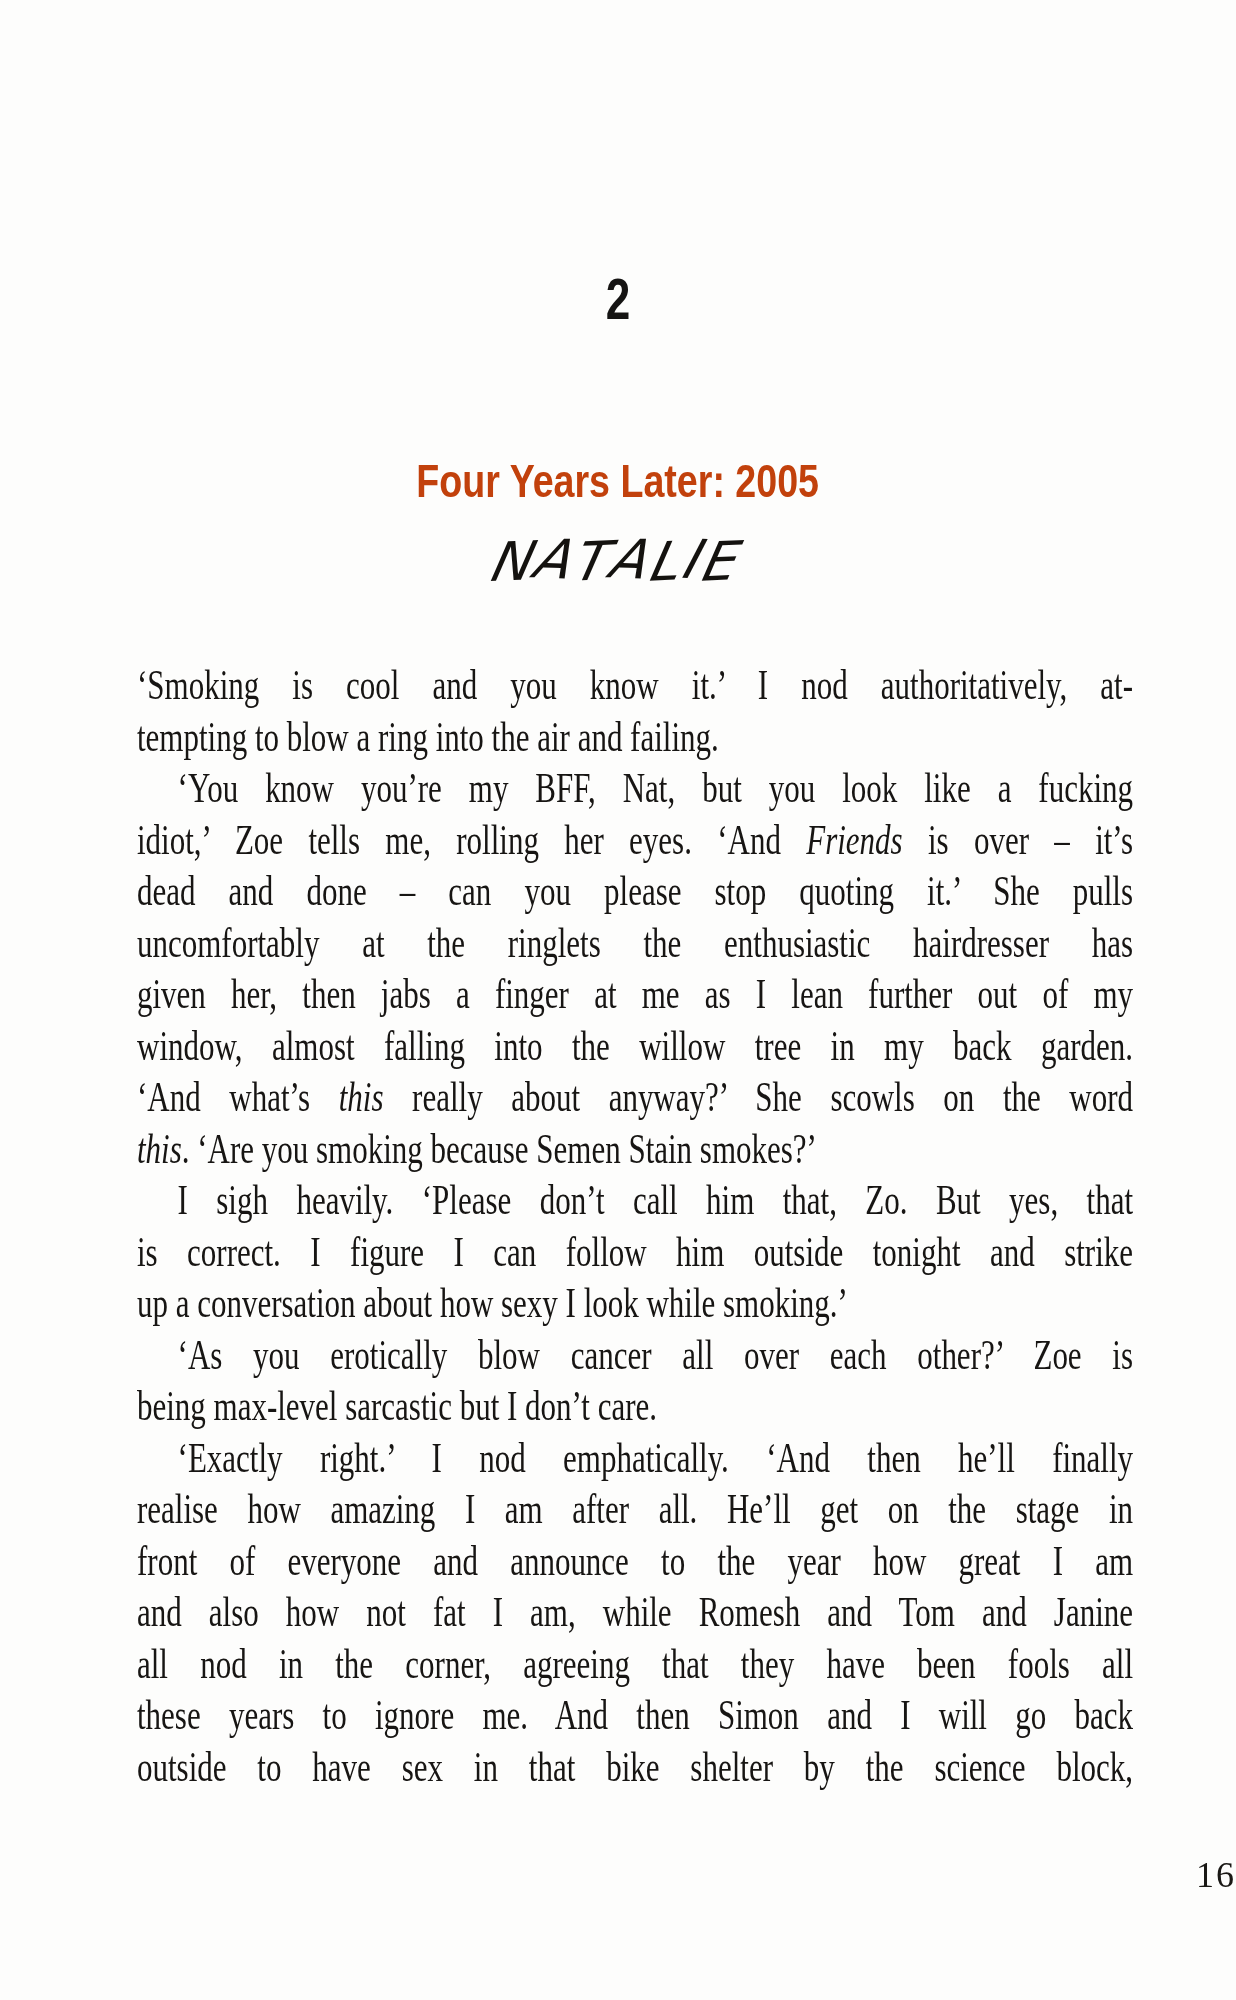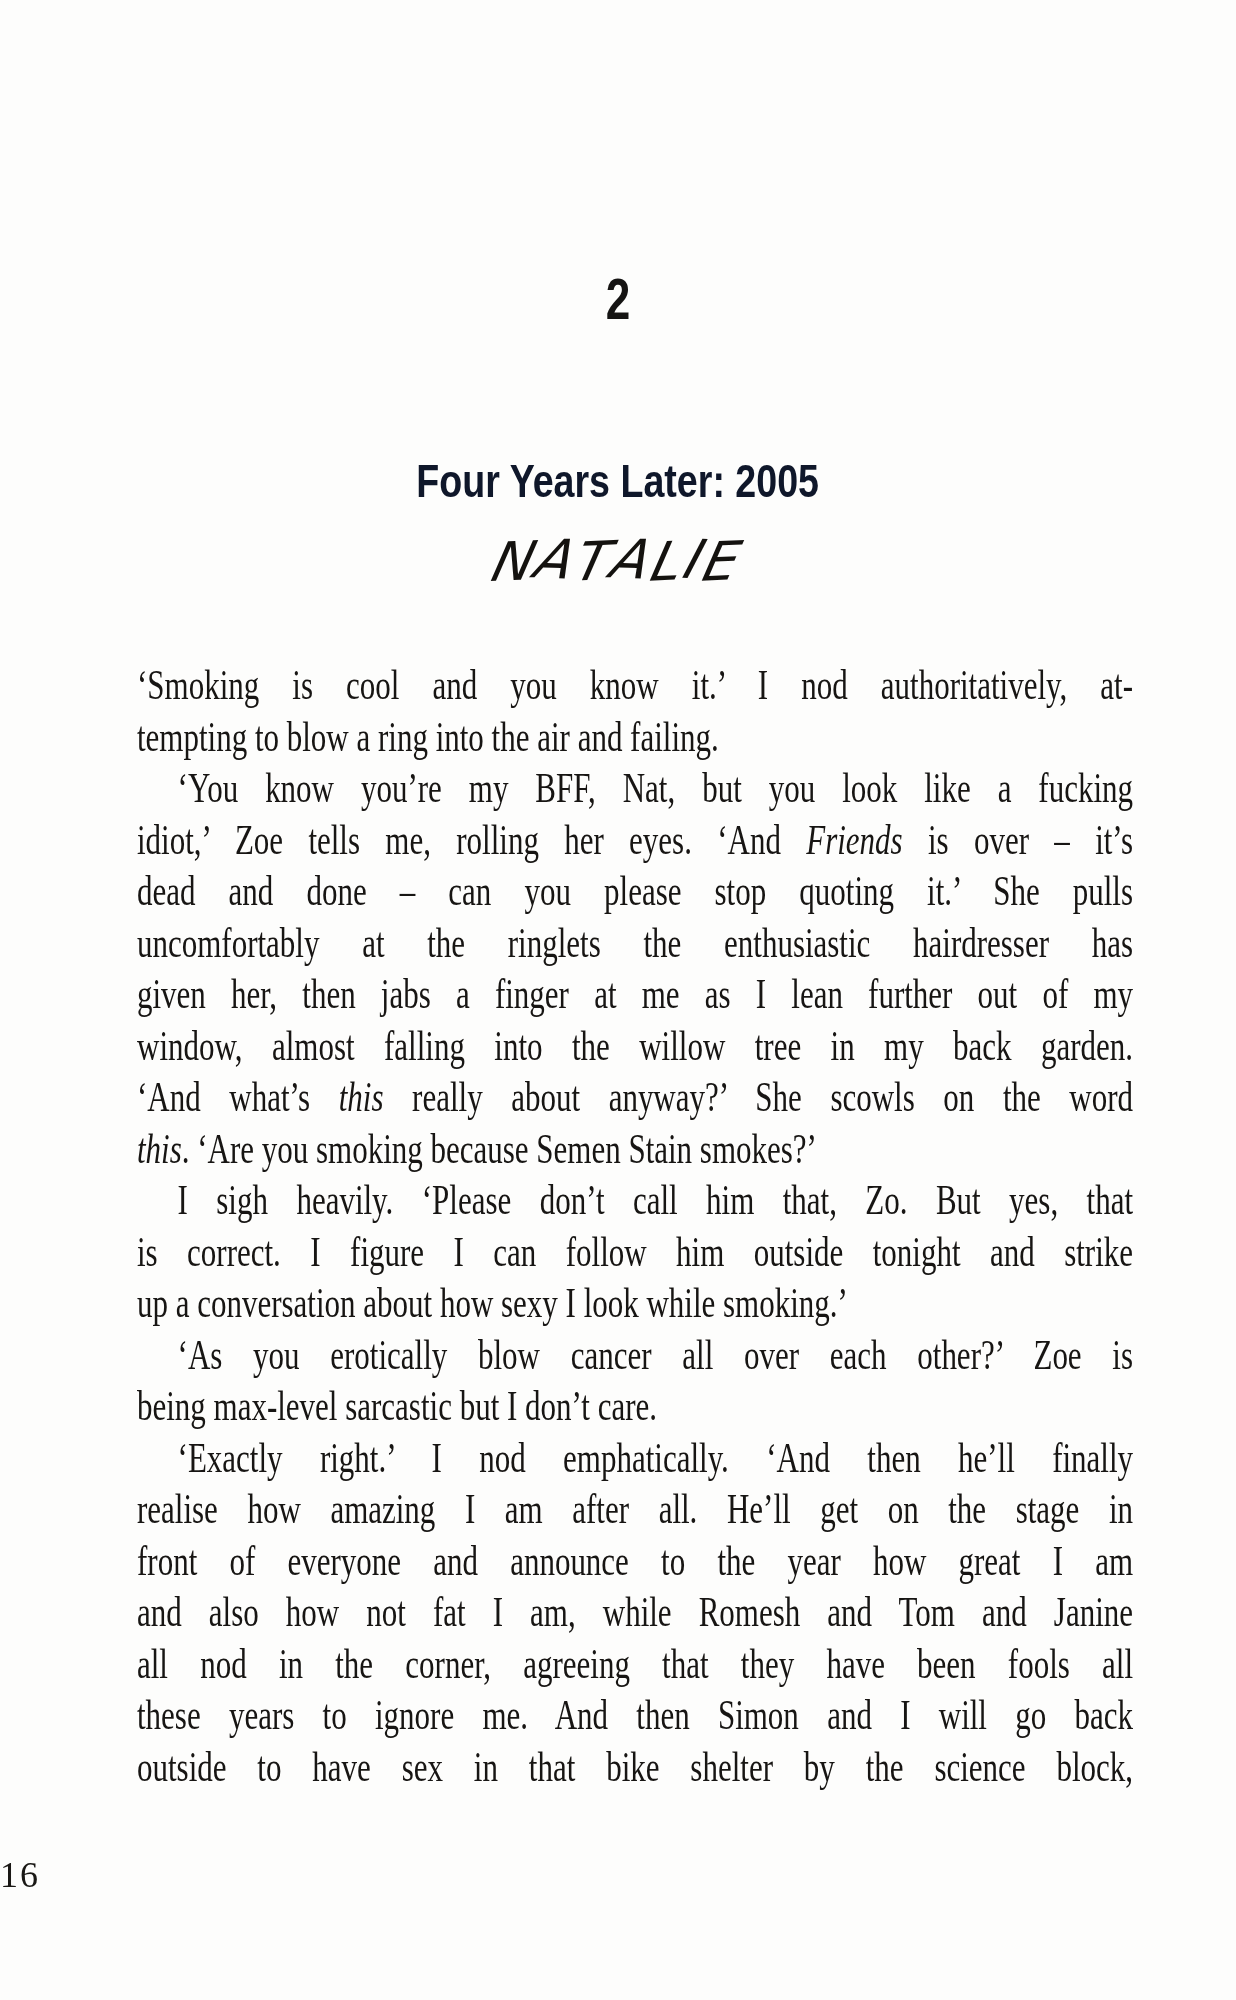--- a/index.html
+++ b/index.html
@@ -22,21 +22,21 @@
     color: #151413;
   }
   .chapter-number .squeeze { display: inline-block; transform: scaleX(0.76); transform-origin: center; }
   .chapter-title {
     margin: 129px 0 0 0;
     text-align: center;
     font-family: "Liberation Sans", sans-serif;
     font-weight: 700;
     font-size: 47px;
     line-height: 1;
-    color: #0f172a;
+    color: #c2410c;
   }
   .chapter-title .squeeze { display: inline-block; transform: scaleX(0.80); transform-origin: center; }
   .pov-name {
     margin-top: 30px;
     height: 54px;
     text-align: center;
     font-family: "DejaVu Sans", sans-serif;
     font-style: italic;
     font-weight: 500;
     font-size: 54px;
@@ -64,21 +64,21 @@
     overflow: hidden;
     text-align: justify;
     text-align-last: justify;
   }
   .line.no-justify { text-align-last: left; }
   .line.indent { text-indent: 55px; }
   .ital { font-style: italic; }
   .rom { font-style: normal; }
   .page-number {
     margin-top: 64px;
-    text-align: left;
+    text-align: right;
     font-family: "Liberation Serif", serif;
     font-size: 36px;
     line-height: 1;
     letter-spacing: 2px;
     color: #1a1815;
   }
 </style>
 </head>
 <body>
 

